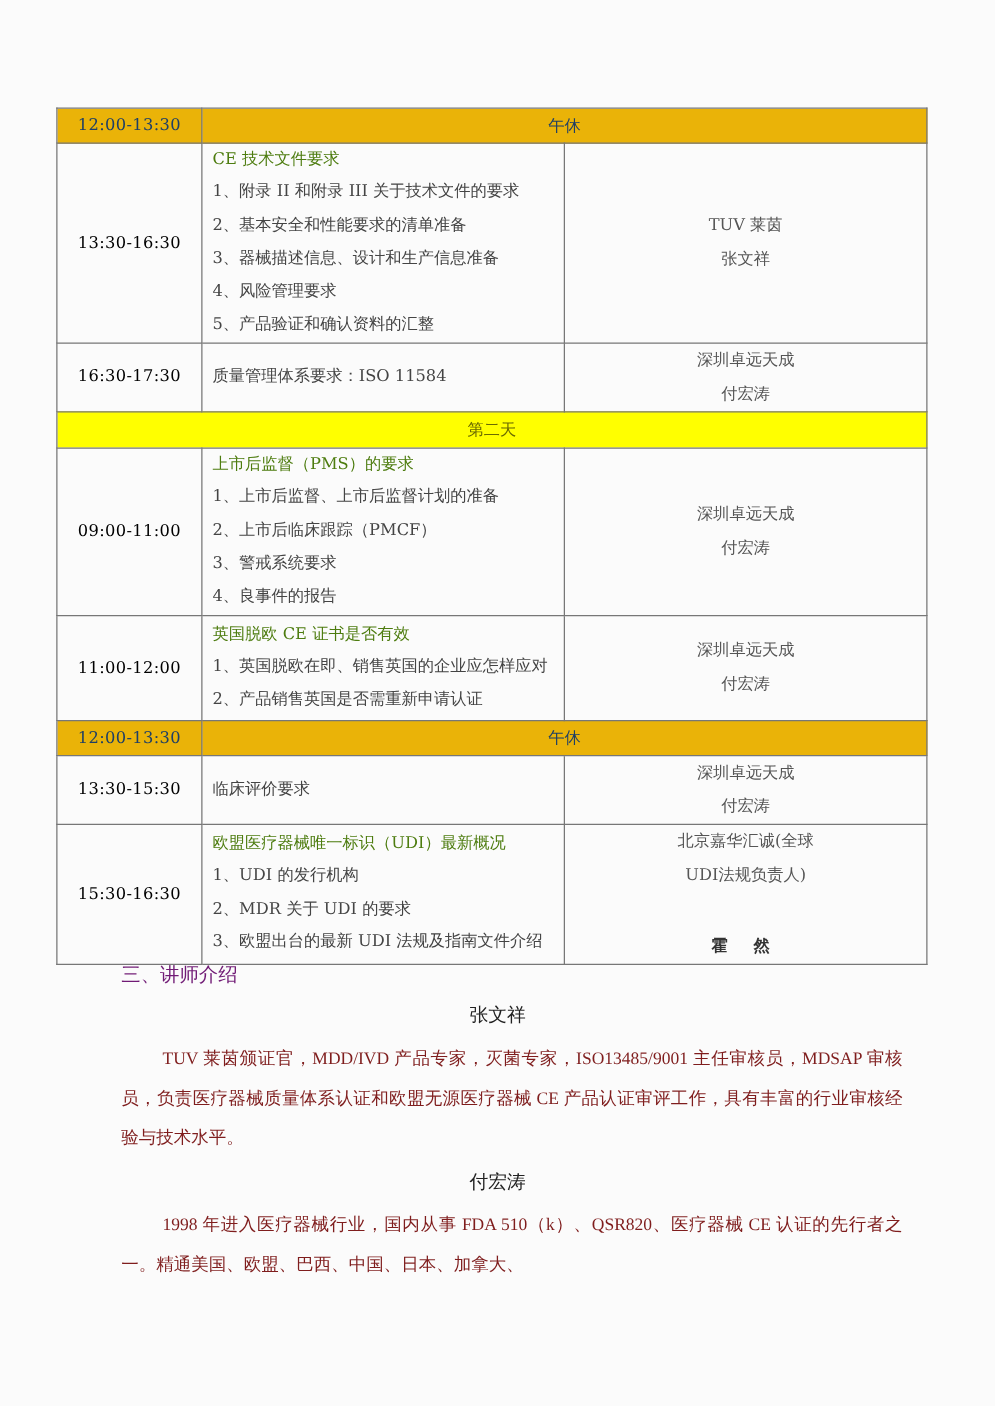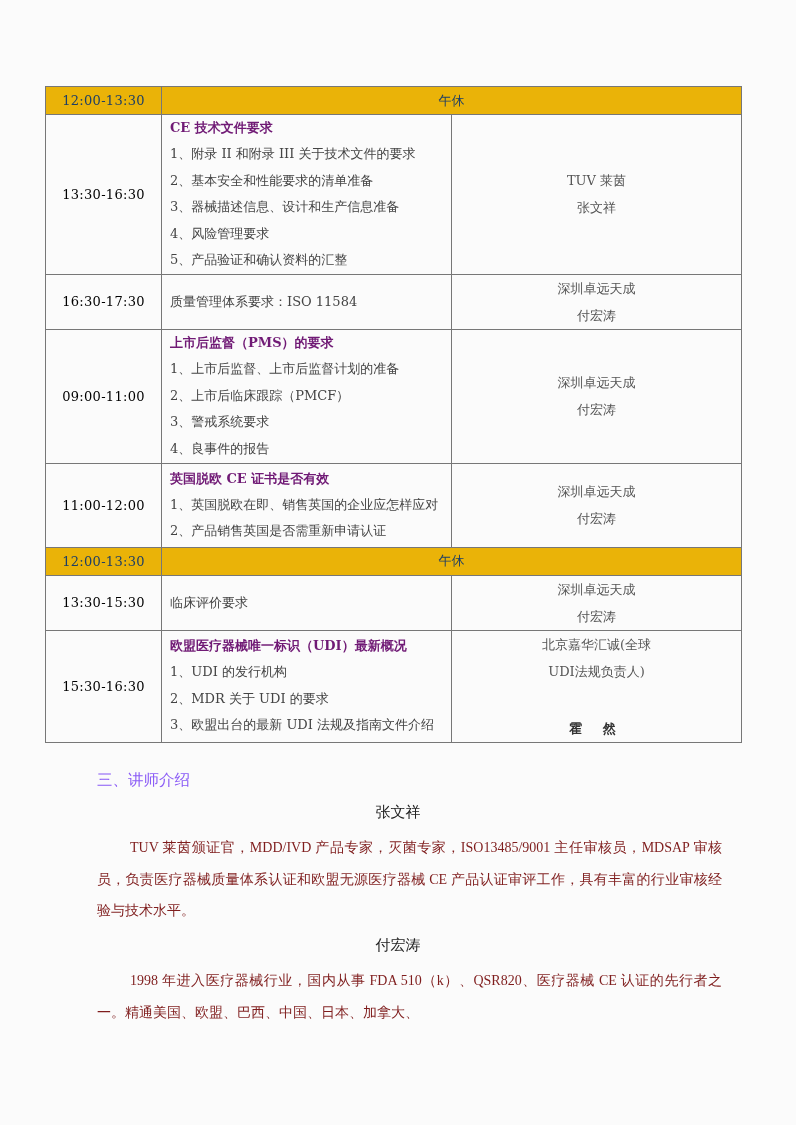--- a/index.html
+++ b/index.html
@@ -10,26 +10,26 @@
   .sched {
     position: absolute; left: 45px; top: 86px; width: 697px;
     border-collapse: collapse; table-layout: fixed; font-size: 13px;
   }
   .sched td { border: 1px solid #777; padding: 0; vertical-align: middle; }
   .c-time { width: 115px; text-align: center; color: #000000; letter-spacing: 0.3px; }
   .c-topic { width: 428px; padding-left: 8px !important; }
   .c-spk { width: 152px; text-align: center; color: #555; line-height: 27px; }
   .row-lunch td { background: #eab308; color: #1e3f66; height: 27px; text-align: center; font-size: 13px; }
   .row-day td { background: #ffff00; color: #6b6b00; height: 28px; text-align: center; font-size: 13px; }
-  .topic-title { font-weight: bold; color: #701a75; line-height: 26px; }
+  .topic-title { font-weight: normal; color: #4d7c0f; line-height: 26px; }
   .topic-item { color: #444; line-height: 26.5px; }
   .single { line-height: 26px; color: #444; }
   .spk-name-bold { font-weight: bold; color: #333; letter-spacing: 8px; margin-top: 30px; }
   .section {
-    position: absolute; left: 97px; top: 770px; font-size: 15.5px; color: #8b5cf6;
+    position: absolute; left: 97px; top: 770px; font-size: 15.5px; color: #701a75;
   }
   .lecturer-name {
     position: absolute; left: 0; width: 796px; text-align: center; font-size: 15px; color: #222;
   }
   .para {
     position: absolute; left: 97px; width: 625px; font-size: 14px; line-height: 31.5px; color: #7f1d1d;
     text-indent: 33px; text-align: justify; font-family: Liberation Serif, serif;
   }
 </style>
 </head>
@@ -56,20 +56,23 @@
       <div>张文祥</div>
     </td>
   </tr>
   <tr style="height:54px">
     <td class="c-time">16:30-17:30</td>
     <td class="c-topic single">质量管理体系要求：ISO 11584</td>
     <td class="c-spk">
       <div>深圳卓远天成</div>
       <div>付宏涛</div>
     </td>
+  </tr>
+  <tr class="row-day">
+    <td colspan="3">第二天</td>
   </tr>
   <tr style="height:134px">
     <td class="c-time">09:00-11:00</td>
     <td class="c-topic">
       <div class="topic-title">上市后监督（PMS）的要求</div>
       <div class="topic-item">1、上市后监督、上市后监督计划的准备</div>
       <div class="topic-item">2、上市后临床跟踪（PMCF）</div>
       <div class="topic-item">3、警戒系统要求</div>
       <div class="topic-item">4、良事件的报告</div>
     </td>

